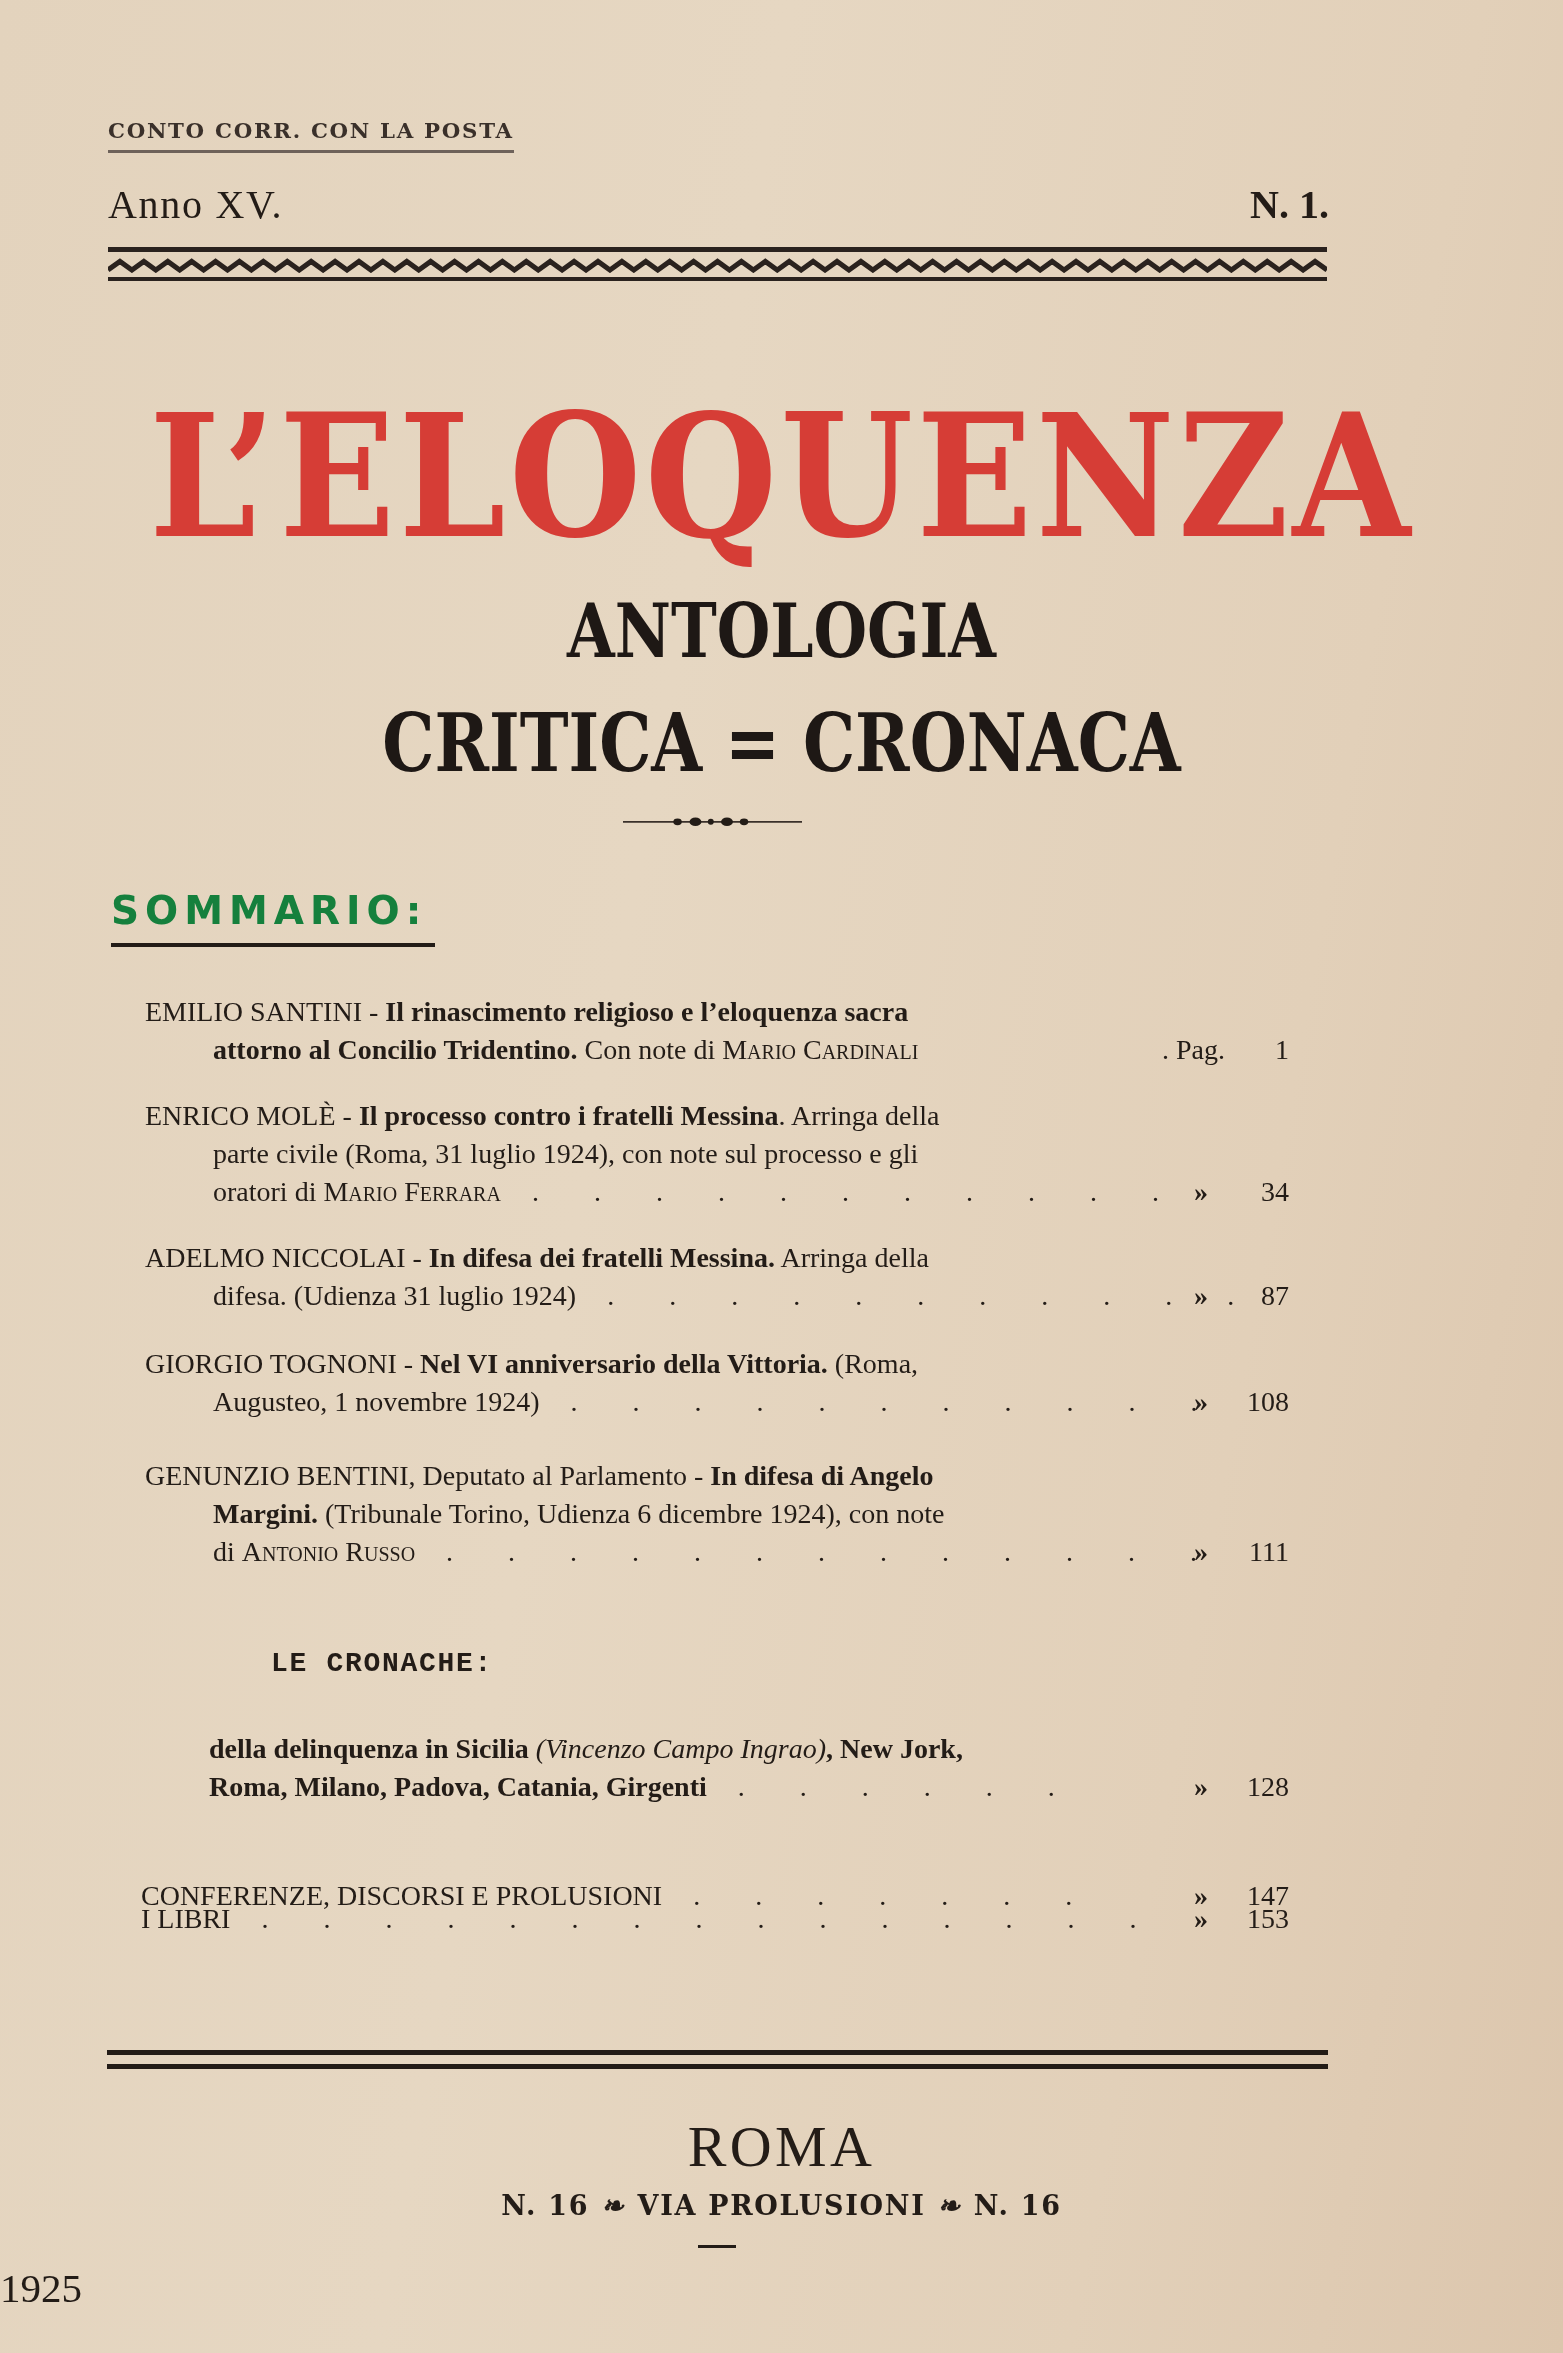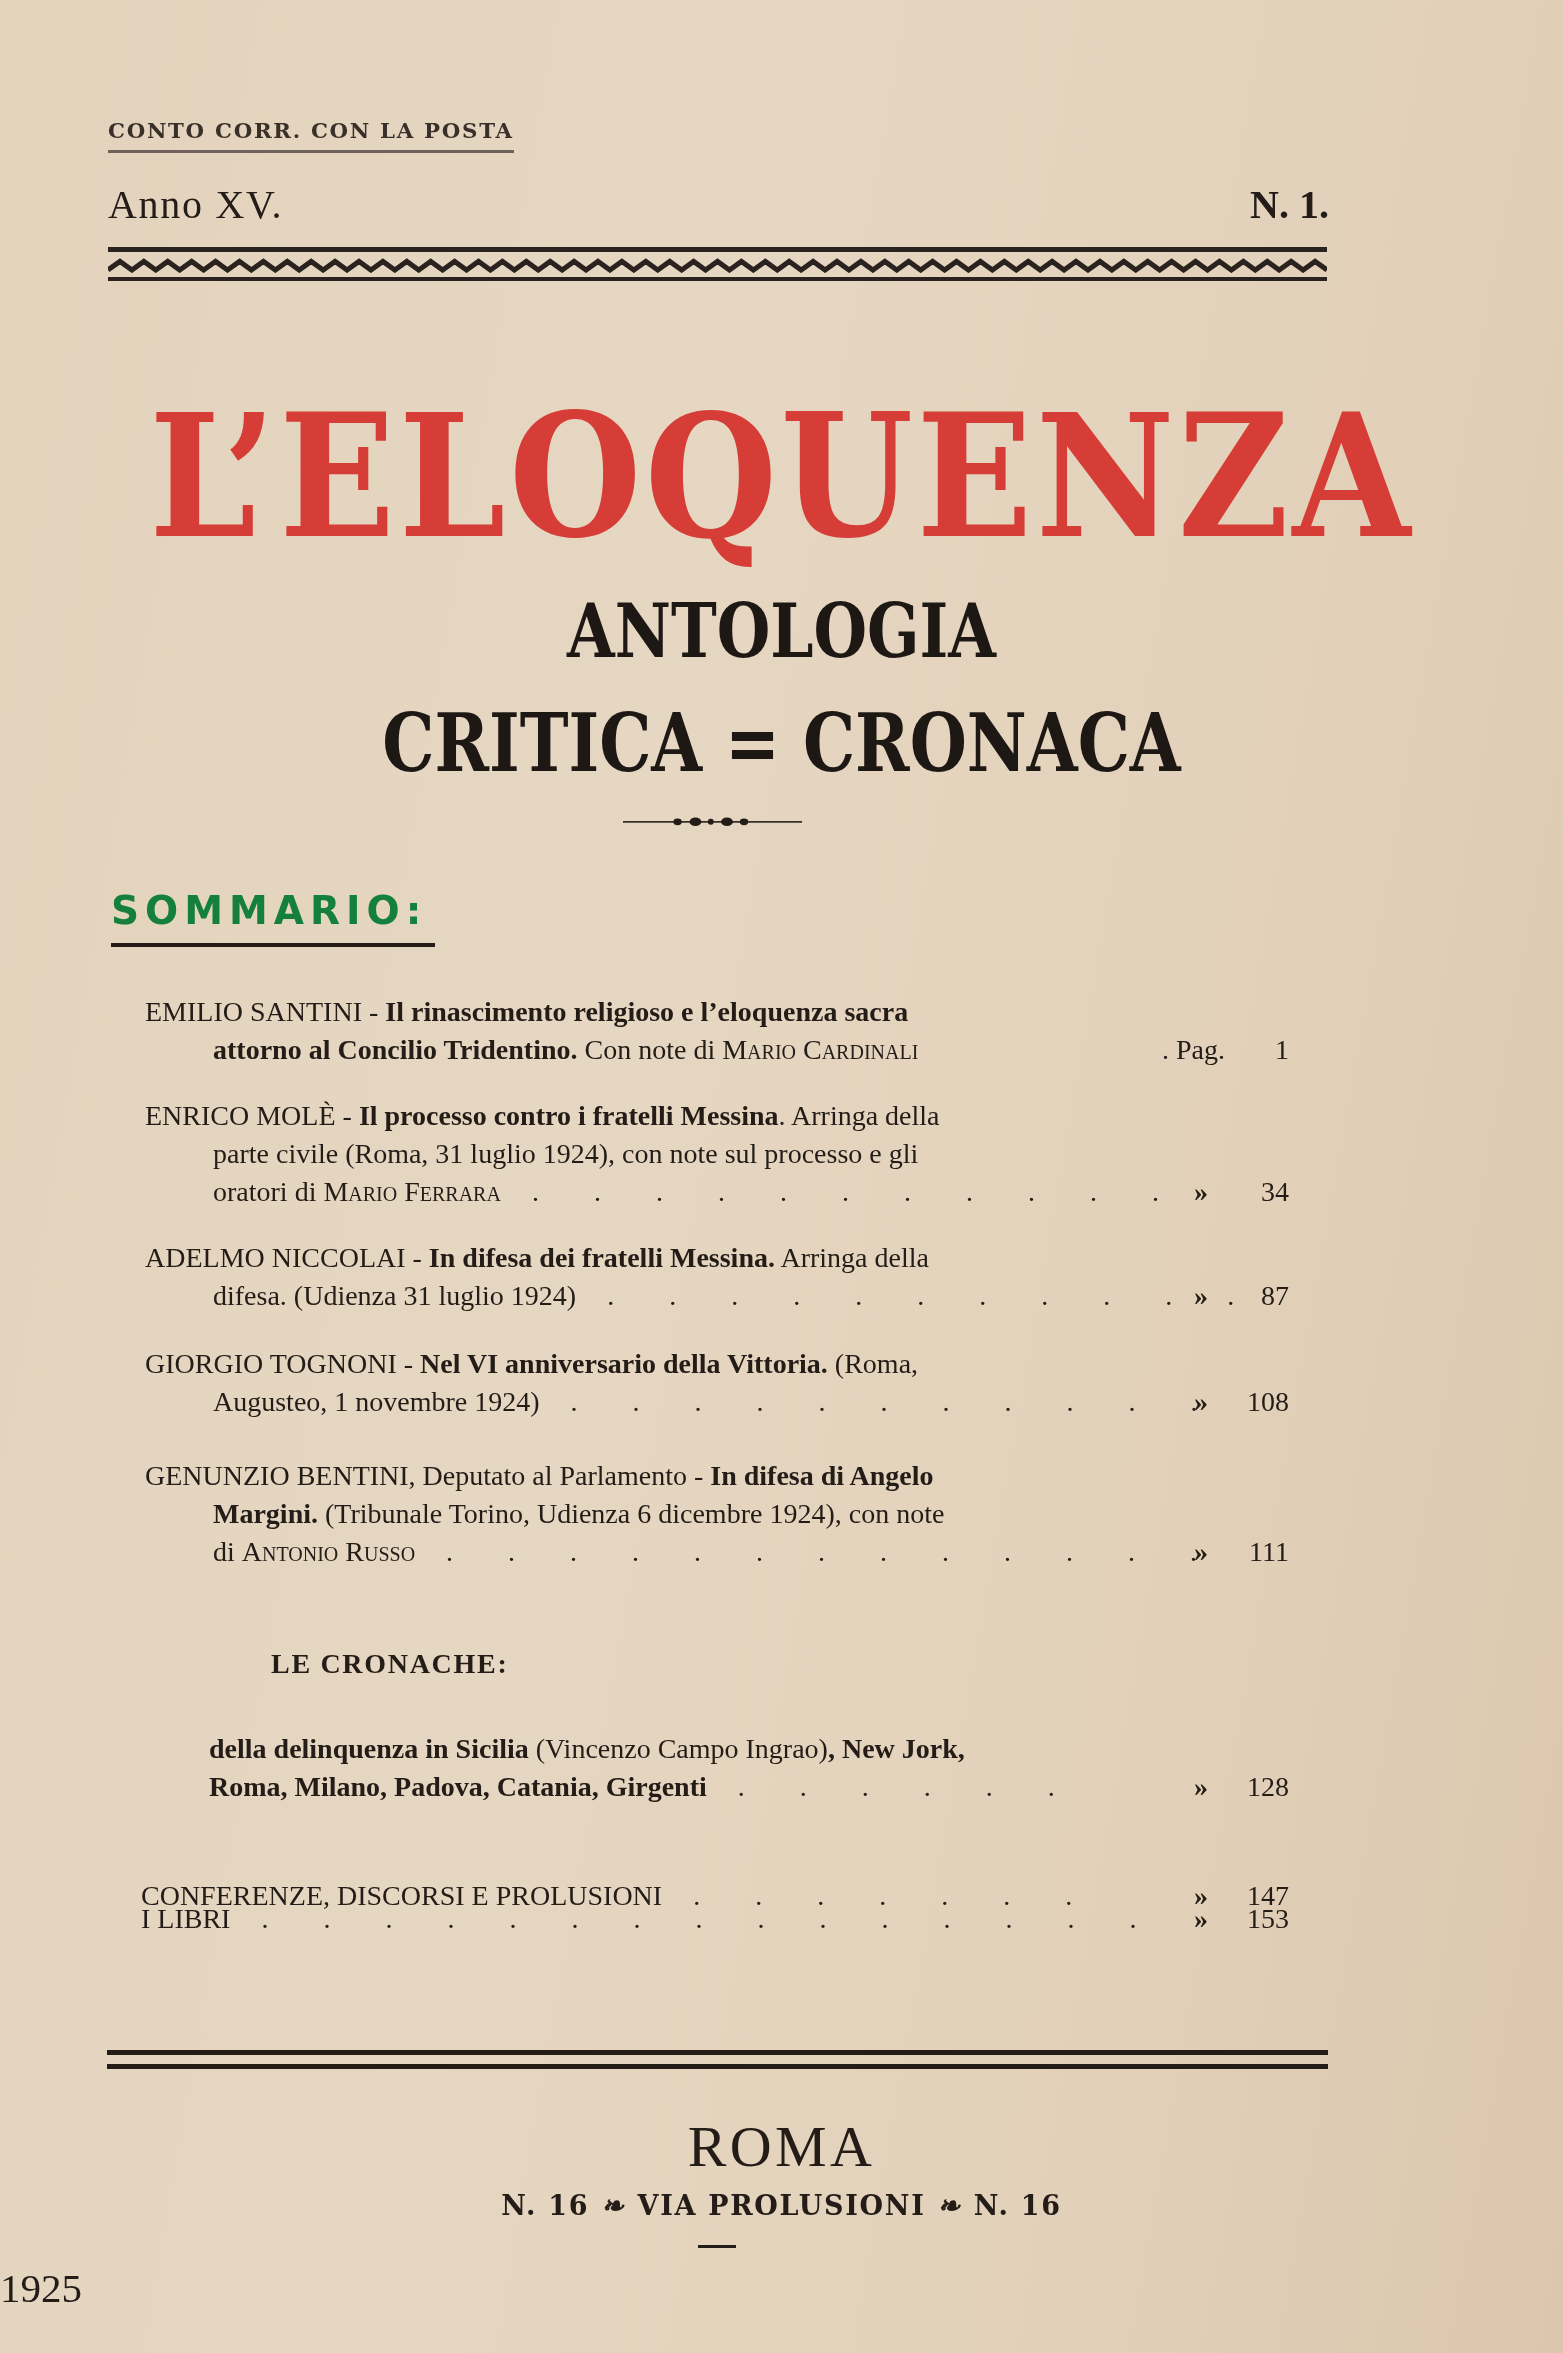--- a/index.html
+++ b/index.html
@@ -48,29 +48,29 @@
     font-family: "DejaVu Sans", sans-serif; font-weight: bold;
     font-size: 39px; letter-spacing: 6px; color: #15803d;
   }
   .sommario-rule { position: absolute; left: 111px; top: 943px; width: 324px; height: 4.3px; background: #231c17; }
 
   .toc { position: absolute; left: 145px; width: 1144px; font-size: 28px; line-height: 38px; }
   .toc .line { position: relative; white-space: nowrap; }
   .toc .indent { padding-left: 68px; }
   .toc .b { font-weight: bold; }
   .toc .sc { font-variant: small-caps; }
-  .toc .it { }
+  .toc .it { font-style: italic; }
   .toc .dots { letter-spacing: 24px; }
   .toc .ditto { position: absolute; right: 81px; bottom: 0; font-weight: bold; }
   .toc .pg { position: absolute; right: 0; bottom: 0; }
   .toc .pagref { position: absolute; right: 64px; bottom: 0; }
 
   .cronache-head {
     position: absolute; left: 271px; top: 1648px;
-    font-family: Liberation Serif, serif; font-weight: bold; font-size: 28px; letter-spacing: 1.7px;
+    font-family: Liberation Mono, monospace; font-weight: bold; font-size: 28px; letter-spacing: 1.7px;
   }
 
   .foot-rule { position: absolute; left: 107px; width: 1221px; height: 5.1px; background: #231c17; }
 
   .roma { position: absolute; left: 0; width: 1563px; top: 2113px; text-align: center; font-size: 58px; letter-spacing: 3.4px; }
   .address {
     position: absolute; left: 0; width: 1563px; top: 2190px; text-align: center;
     font-family: "DejaVu Serif", serif; font-weight: bold; font-size: 27px; letter-spacing: 1.7px;
   }
   .address .flourish { font-style: italic; margin: 0 12px; }

